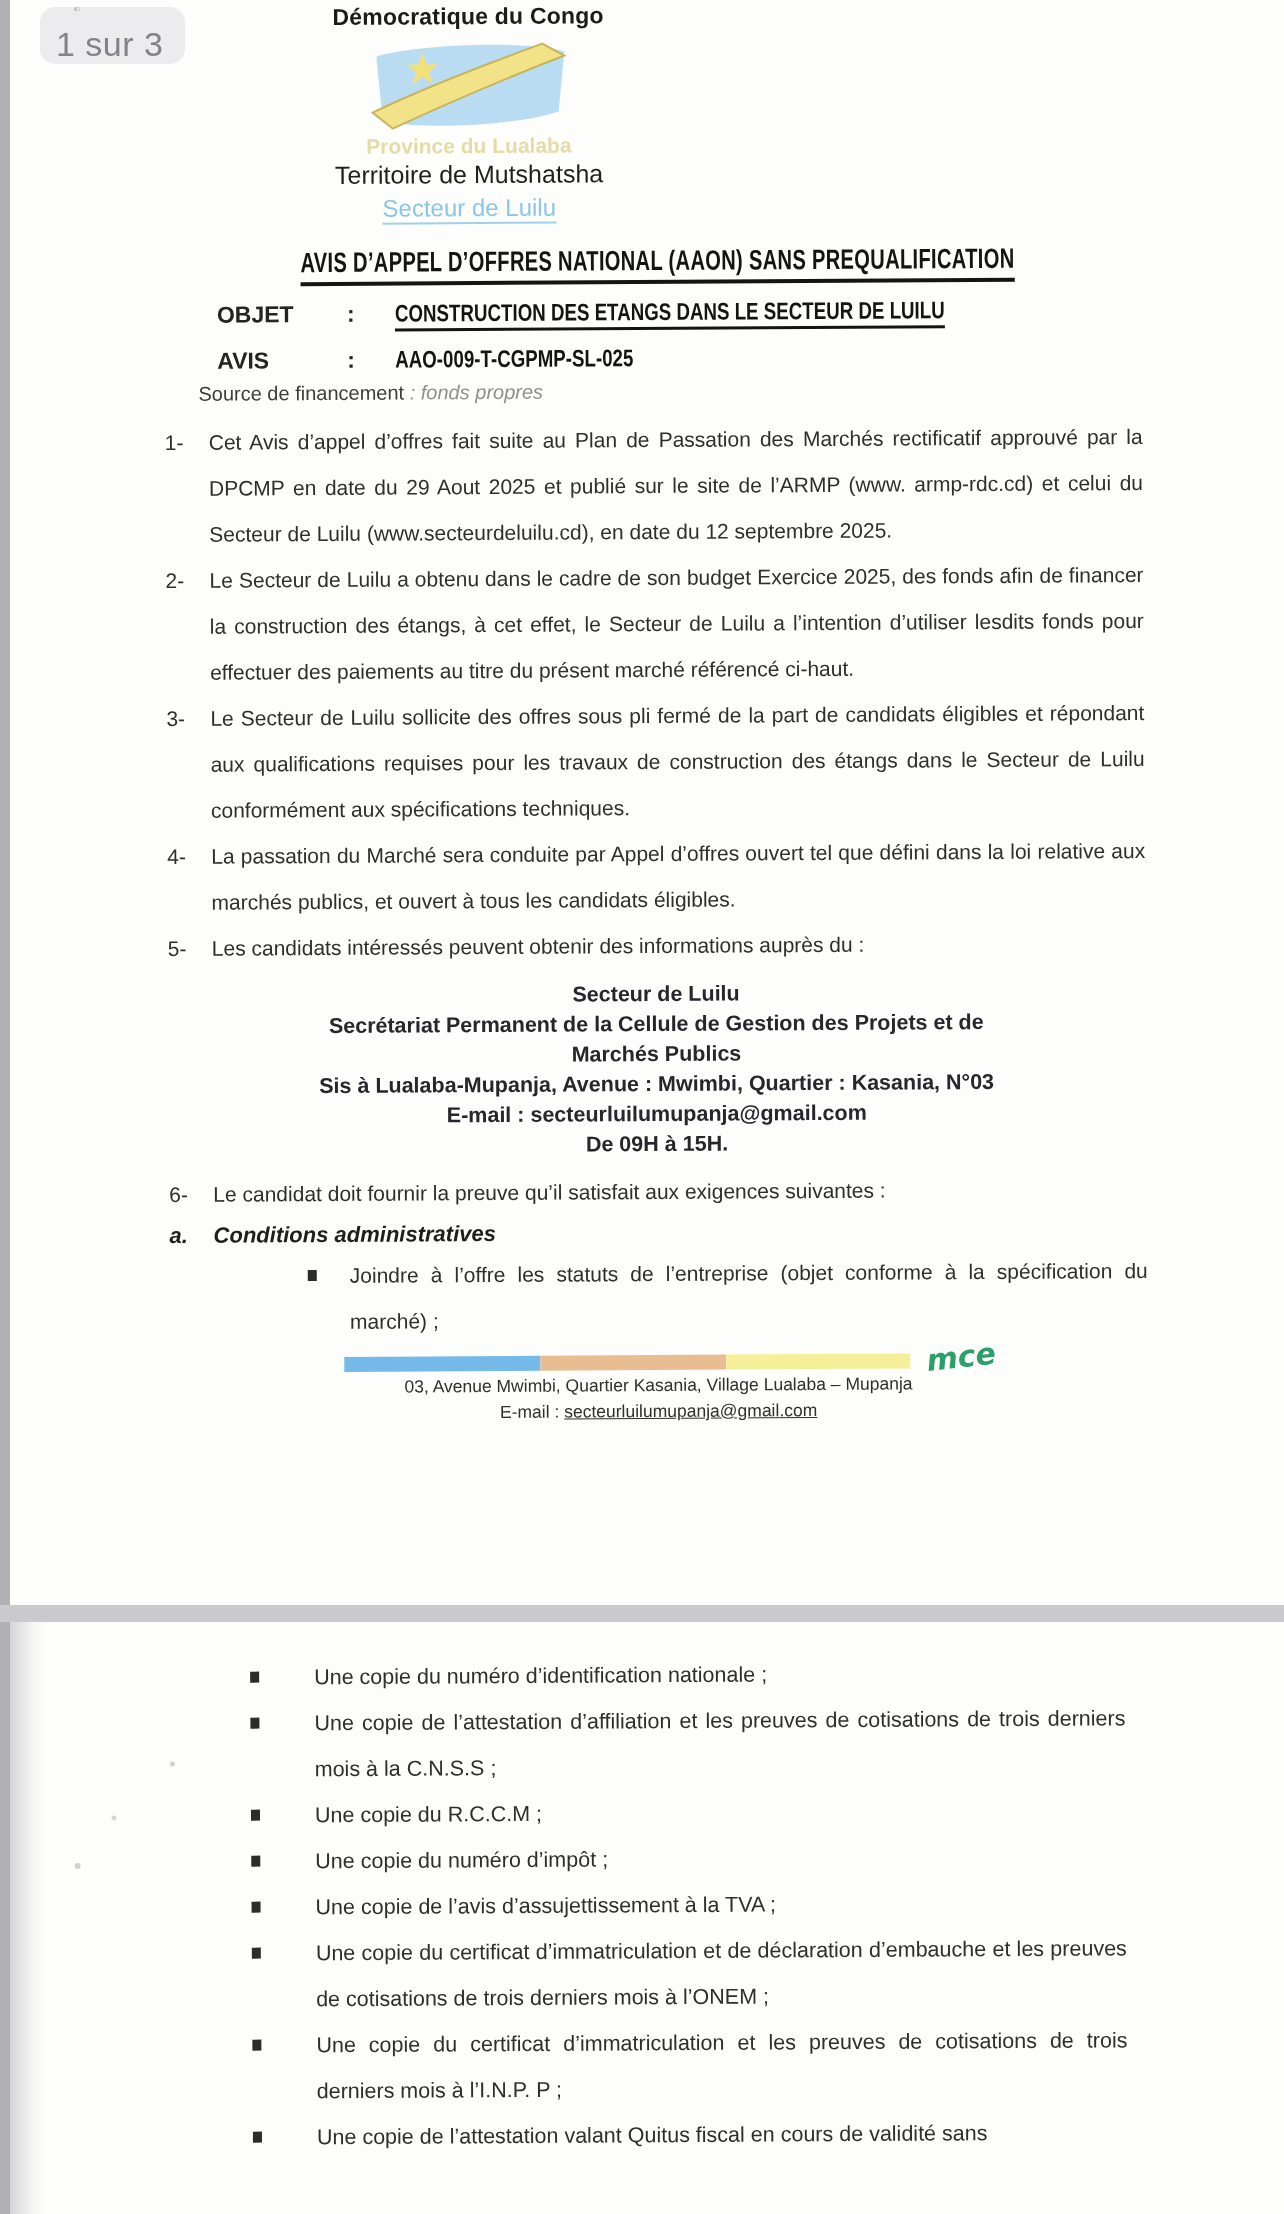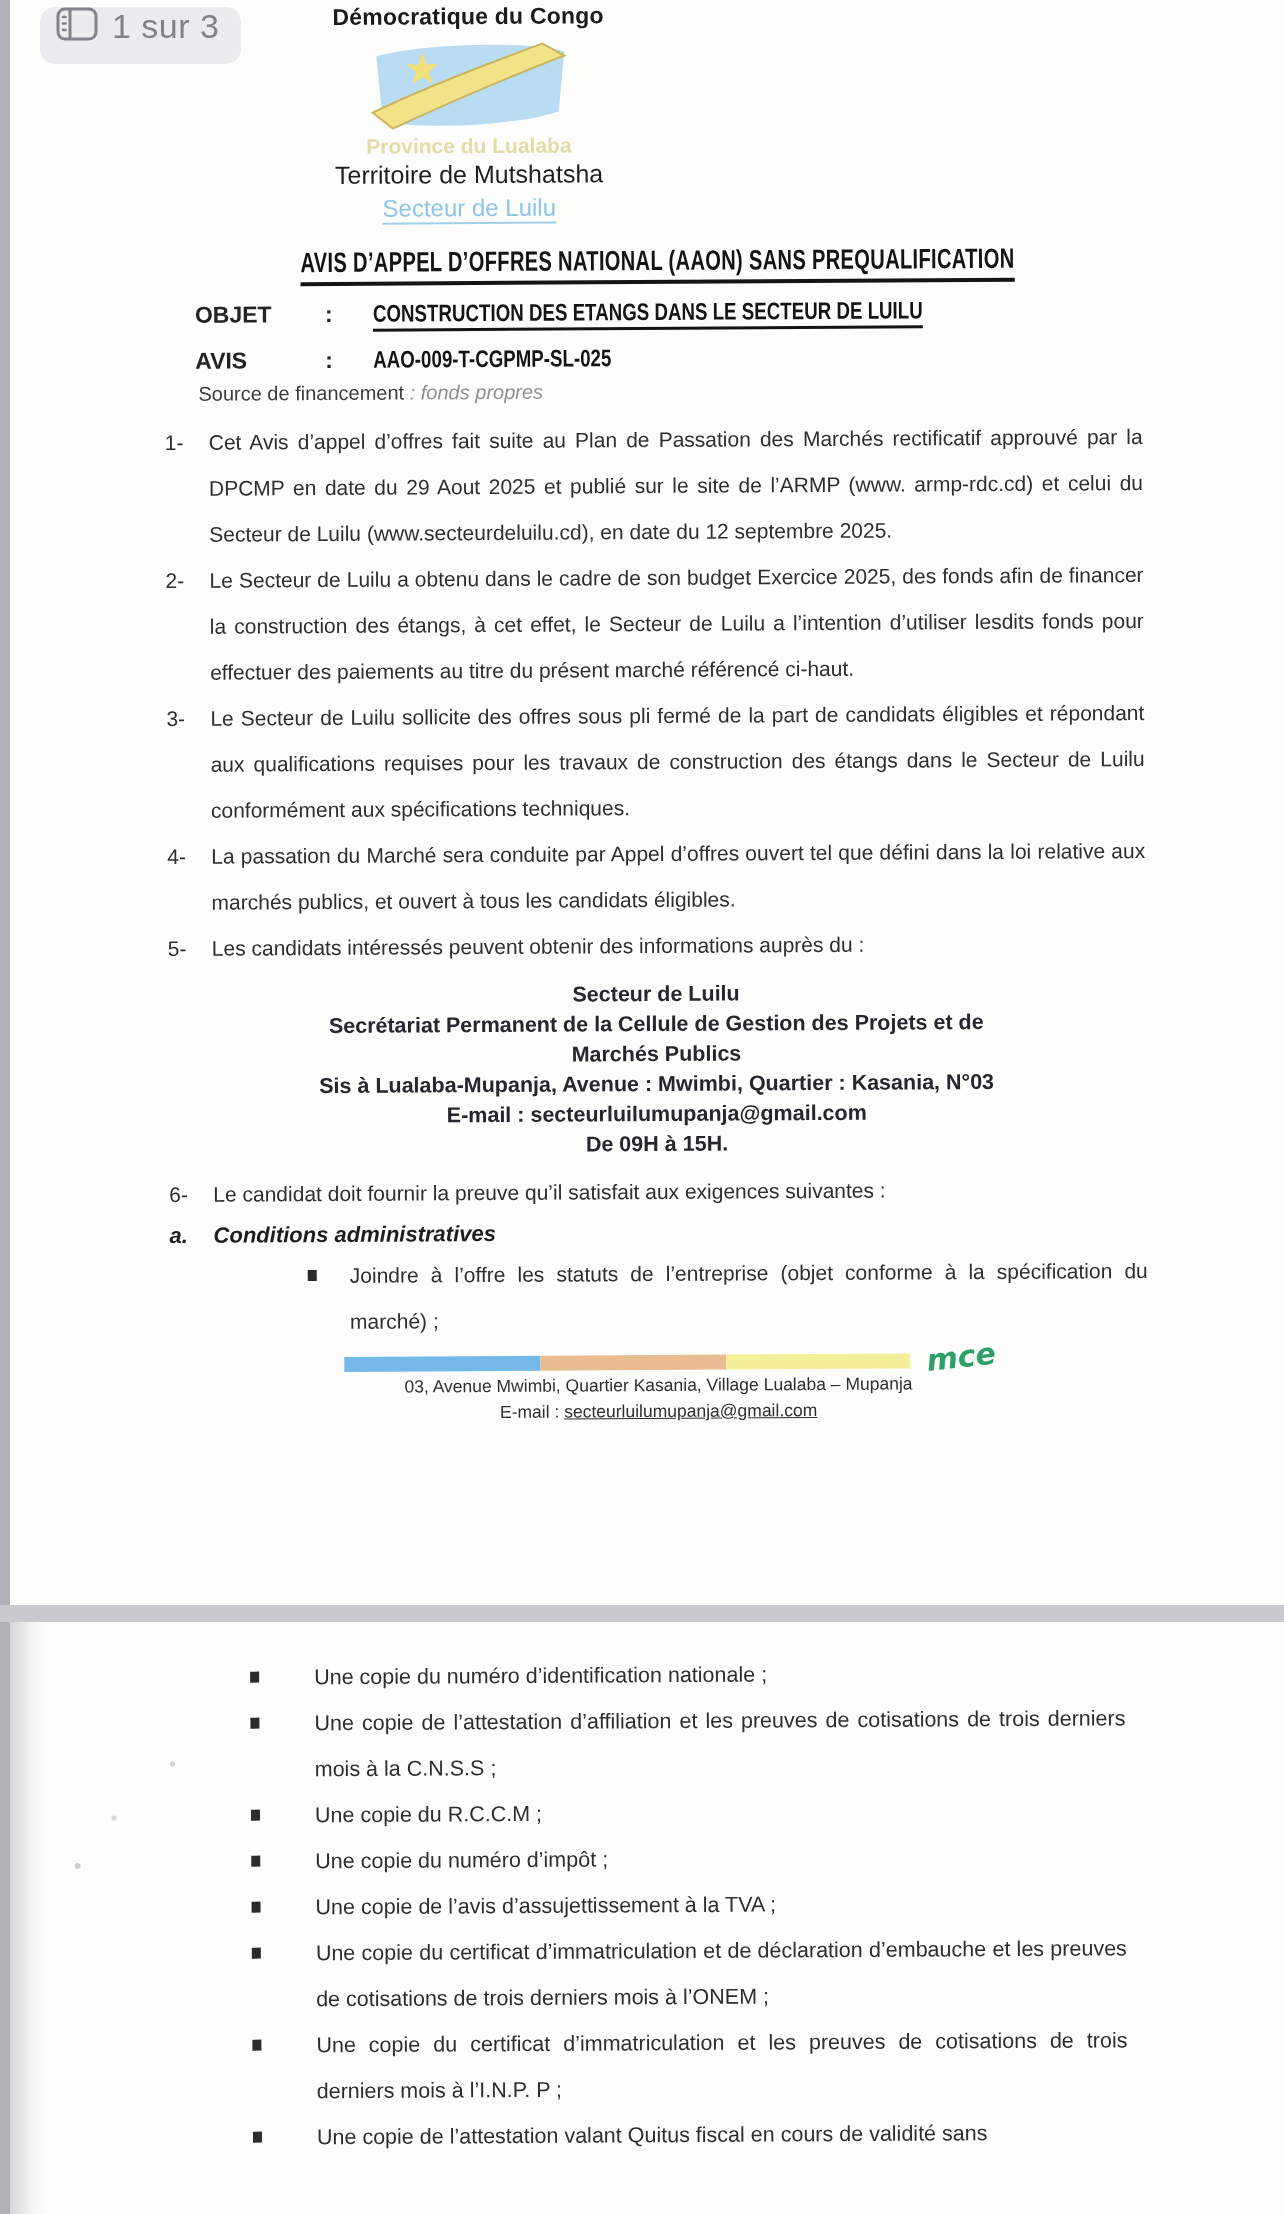--- a/index.html
+++ b/index.html
@@ -13,42 +13,42 @@
   .page1{height:1605px;padding:2px 144px 16px 150px;}
   .page-gap{height:17px;background:#c9c9ce;}
   .page2{height:612px;padding:30px 159px 0 240px;}
   .bottom-bar{height:10px;width:1284px;background:#49494d;}
   .tilt{transform:rotate(-0.35deg);transform-origin:50% 0;}
 
   
   .badge{
     position:absolute;top:7px;left:40px;height:57px;z-index:20;
     background:rgba(235,235,237,.93);border-radius:15px;
-    display:flex;gap:14px;padding:0 22px 0 16px;
+    display:flex;gap:14px;padding:0 22px 0 16px;flex-direction:column;
   }
   .badge-text{font-size:34px;color:#82828a;letter-spacing:.5px;}
 
   
   .doc-header{width:440px;margin-left:88px;text-align:center;}
   .country{font-size:23px;font-weight:700;color:#1b1b1b;letter-spacing:.2px;}
   .flag-wrap svg{display:block;margin:6px auto 0;}
   .province{font-size:21px;font-weight:600;color:#e3dca6;margin-top:-2px;}
   .territory{font-size:25px;color:#1f1f1f;margin-top:2px;}
   .sector-line{margin-top:5px;}
   .sector-line span{font-size:24px;color:#8ac6e6;border-bottom:2px solid #9fd0ea;padding-bottom:1px;}
 
   .doc-title{text-align:center;margin-top:24px;}
   .doc-title span{
     display:inline-block;font-size:28px;font-weight:700;color:#141414;white-space:nowrap;
     transform:scaleX(.72);transform-origin:center;
     border-bottom:4px solid #141414;padding-bottom:3px;letter-spacing:.4px;
   }
 
   .ref-row{display:flex;align-items:baseline;margin-top:14px;}
-  .ref-row .lbl{width:130px;margin-left:33px;font-size:23px;font-weight:700;color:#242424;flex:none;}
+  .ref-row .lbl{width:130px;margin-left:55px;font-size:23px;font-weight:700;color:#242424;flex:none;}
   .ref-row .colon{width:48px;font-size:23px;font-weight:700;color:#242424;flex:none;}
   .ref-val{display:inline-block;font-size:24px;font-weight:700;color:#141414;white-space:nowrap;
     transform:scaleX(.78);transform-origin:0 100%;}
   .ref-val.u{border-bottom:3px solid #141414;padding-bottom:1px;}
   .financing{margin-top:8px;margin-left:36px;font-size:20px;color:#3c3c3c;}
   .financing .val{color:#8f8f8b;font-style:italic;}
 
   .items{margin-top:14px;}
   .item{display:flex;}
   .item .num{flex:none;width:44px;margin-left:2px;font-size:21px;line-height:46px;color:#2e2e2e;}

